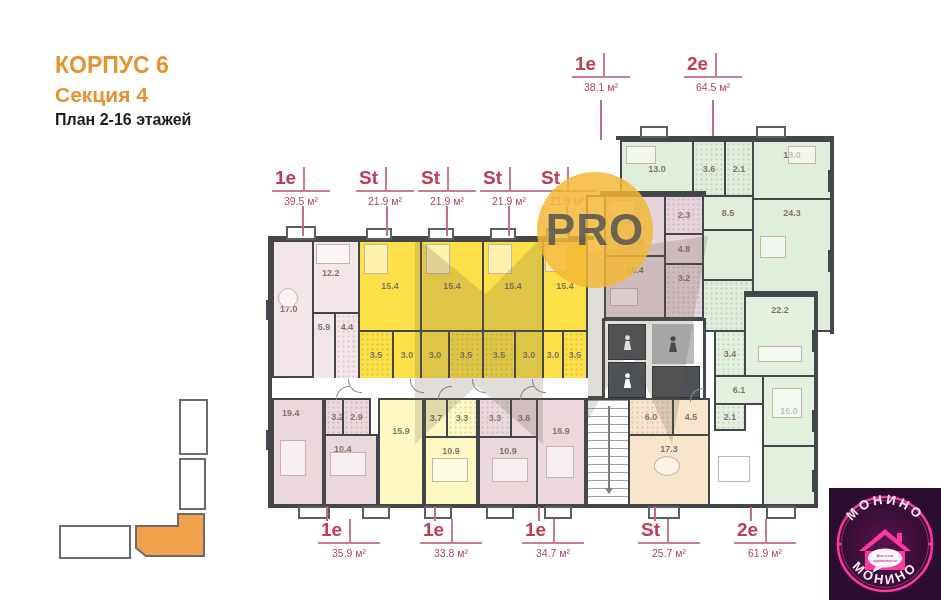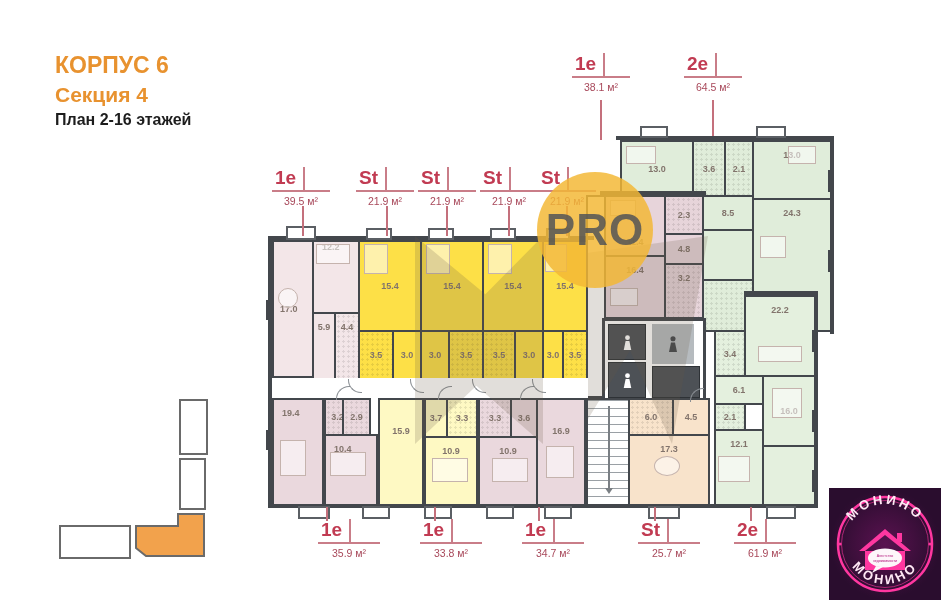--- a/index.html
+++ b/index.html
@@ -19,21 +19,21 @@
   .co-rule{height:2px;background:#c97d88;width:100%;margin-top:0}
   .co-area{font-size:10.5px;color:#a8485a;margin-top:3px;text-align:center;width:100%}
   .tick{position:absolute;width:1.5px;background:#c4707c}
   
   .room{position:absolute;box-sizing:border-box;border:2px solid #43474c;display:flex;
         font-size:9px;font-weight:600;color:#82746c}
   .lab-c{justify-content:center;align-items:center}
   .lab-tc{justify-content:center;padding-top:8px}
   .lab-bc{justify-content:center;align-items:flex-end;padding-bottom:8px}
   .lab-tl{padding:8px 0 0 8px}
-  .lab-bl{align-items:flex-start;padding:0 0 8px 8px}
+  .lab-bl{align-items:center;padding:0 0 8px 8px}
   .lab-ml{align-items:center;padding-left:6px}
   .deep{padding-top:26px}
   .tile{background-image:radial-gradient(rgba(0,0,0,.09) 1px,transparent 1.2px);background-size:5px 5px}
   .pk1{background-color:#f3e6e8}.pk2{background-color:#e7d4da}.pk3{background-color:#ead8dd}
   .pk4{background-color:#fef9c3}.pe1{background-color:#fde047}.pe2{background-color:#f8e3cb}
   .gr1{background-color:#e0edda}.gr2{background-color:#e4f0de}
   .wh{background-color:#fff}
   .wall{position:absolute;background:#43474c}
   .balc{position:absolute;background:#fff;border:2px solid #5b5f64;box-sizing:border-box;z-index:0}
   .furn{position:absolute;border:1px solid #c5b3ad;background:rgba(255,255,255,.55);box-sizing:border-box}
@@ -248,23 +248,20 @@
     </div>
   <div class="room gr2 lab-c" style="left:714px;top:375px;width:50px;height:30px">
       <span>6.1</span>
     </div>
   <div class="room gr2 tile lab-c" style="left:714px;top:403px;width:32px;height:28px">
       <span>2.1</span>
     </div>
   <div class="room gr2 lab-c" style="left:762px;top:375px;width:54px;height:72px">
       <span>16.0</span>
     </div>
-  <div class="room gr2 lab-tc" style="left:714px;top:429px;width:50px;height:77px">
-      <span>12.1</span>
-    </div>
   <div class="room gr2" style="left:762px;top:445px;width:54px;height:61px"></div>
 
   <div class="wall" style="left:268px;top:236px;width:326px;height:4px"></div>
   <div class="wall" style="left:268px;top:236px;width:4px;height:272px"></div>
   <div class="wall" style="left:268px;top:504px;width:446px;height:4px"></div>
   <div class="wall" style="left:712px;top:504px;width:106px;height:4px"></div>
   <div class="wall" style="left:600px;top:191px;width:106px;height:4px"></div>
   <div class="wall" style="left:616px;top:136px;width:218px;height:4px"></div>
   <div class="wall" style="left:830px;top:136px;width:4px;height:198px"></div>
   <div class="wall" style="left:814px;top:293px;width:4px;height:213px"></div>

